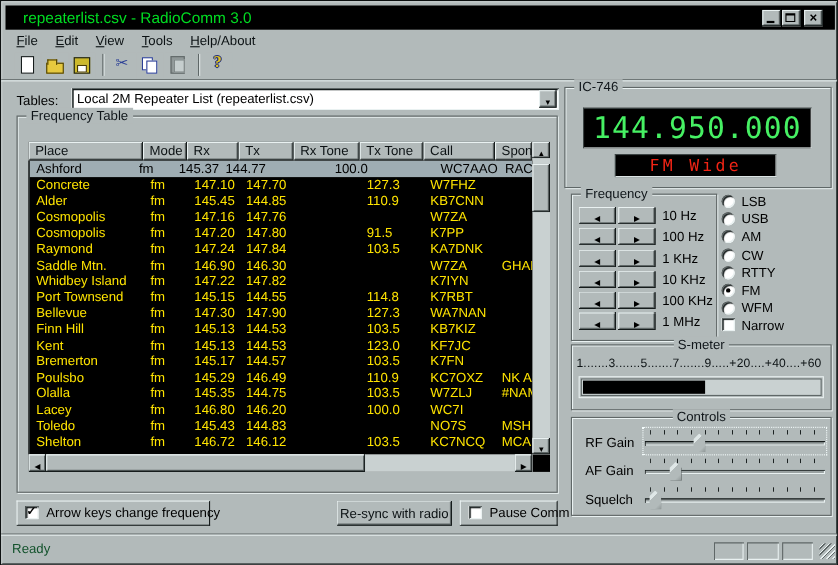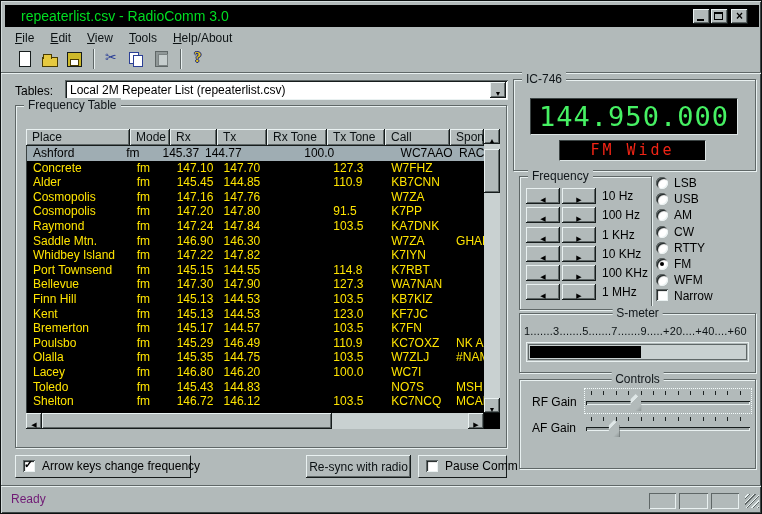--- a/index.html
+++ b/index.html
@@ -120,21 +120,21 @@
   .frame-up{position:absolute;height:23px;border:1px solid;border-color:var(--hl) var(--dk) var(--dk) var(--hl);}
   #arrow-frame{left:14px;top:454px;width:176px;}
   #arrow-frame .checkbox{left:7px;top:4px;}
   #arrow-frame .fr-label{position:absolute;left:26px;top:3px;font-size:12px;white-space:nowrap;}
   #resync-btn{position:absolute;left:305px;top:454px;width:105px;height:23px;border:0;font-size:12px;color:#0c1214;}
   #pause-frame{left:417px;top:454px;width:89px;}
   #pause-frame .checkbox{left:7px;top:4px;}
   #pause-frame .fr-label{position:absolute;left:26px;top:3px;font-size:12px;white-space:nowrap;}
   
   #statusbar{position:absolute;left:2px;top:487px;width:758px;height:25px;}
-  #status-text{position:absolute;left:8px;top:4px;font-size:12px;color:#701a75;}
+  #status-text{position:absolute;left:8px;top:4px;font-size:12px;color:#14532d;}
   .status-panel{position:absolute;top:5px;height:16px;box-shadow:inset 1px 1px 0 var(--sh), inset -1px -1px 0 var(--hl);}
   #grip{position:absolute;right:2px;top:6px;width:14px;height:14px;
     background:repeating-linear-gradient(135deg,transparent 0 2px,var(--hl) 2px 3px,var(--sh) 3px 4px);}
 </style>
 </head>
 <body>
 
 <div id="win">
 
   <div id="titlebar">
@@ -495,20 +495,28 @@
           </div>
         </div>
         <div class="ctl-row">
           <span class="ctl-label">AF Gain</span>
           <div class="slider">
             <div class="ticks"></div>
             <div class="strack"></div>
             <div class="thumb" style="left: calc(15% + 4.9px);"></div>
           </div>
         </div>
+        <div class="ctl-row">
+          <span class="ctl-label">Squelch</span>
+          <div class="slider">
+            <div class="ticks"></div>
+            <div class="strack"></div>
+            <div class="thumb" style="left: calc(3% + 6.58px);"></div>
+          </div>
+        </div>
       </div>
   </div>
 
   <div id="arrow-frame" class="frame-up">
     <span class="checkbox checked"></span>
     <span class="fr-label">Arrow keys change frequency</span>
   </div>
   <button id="resync-btn" class="up">Re-sync with radio</button>
   <div id="pause-frame" class="frame-up">
     <span class="checkbox"></span>

